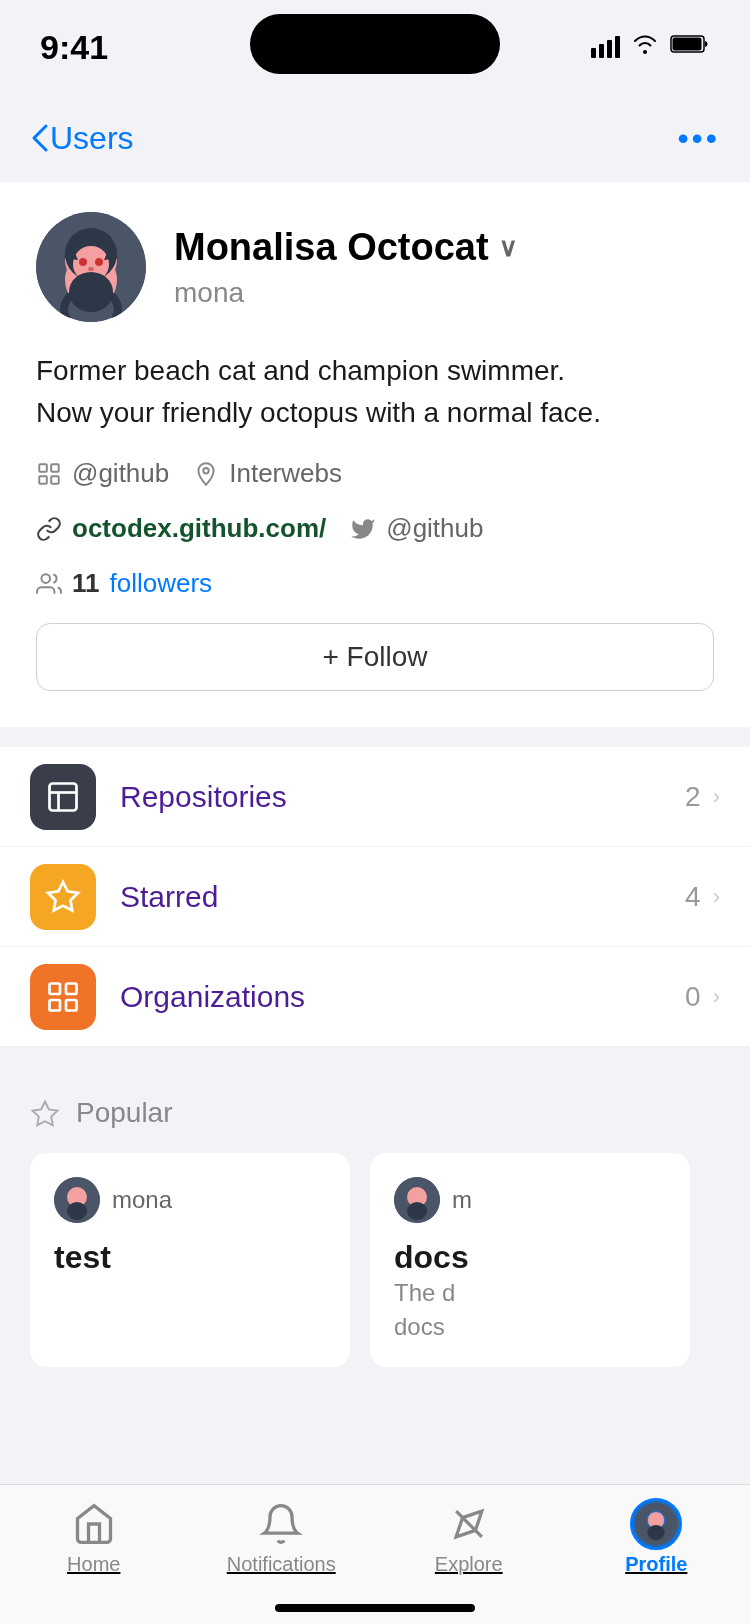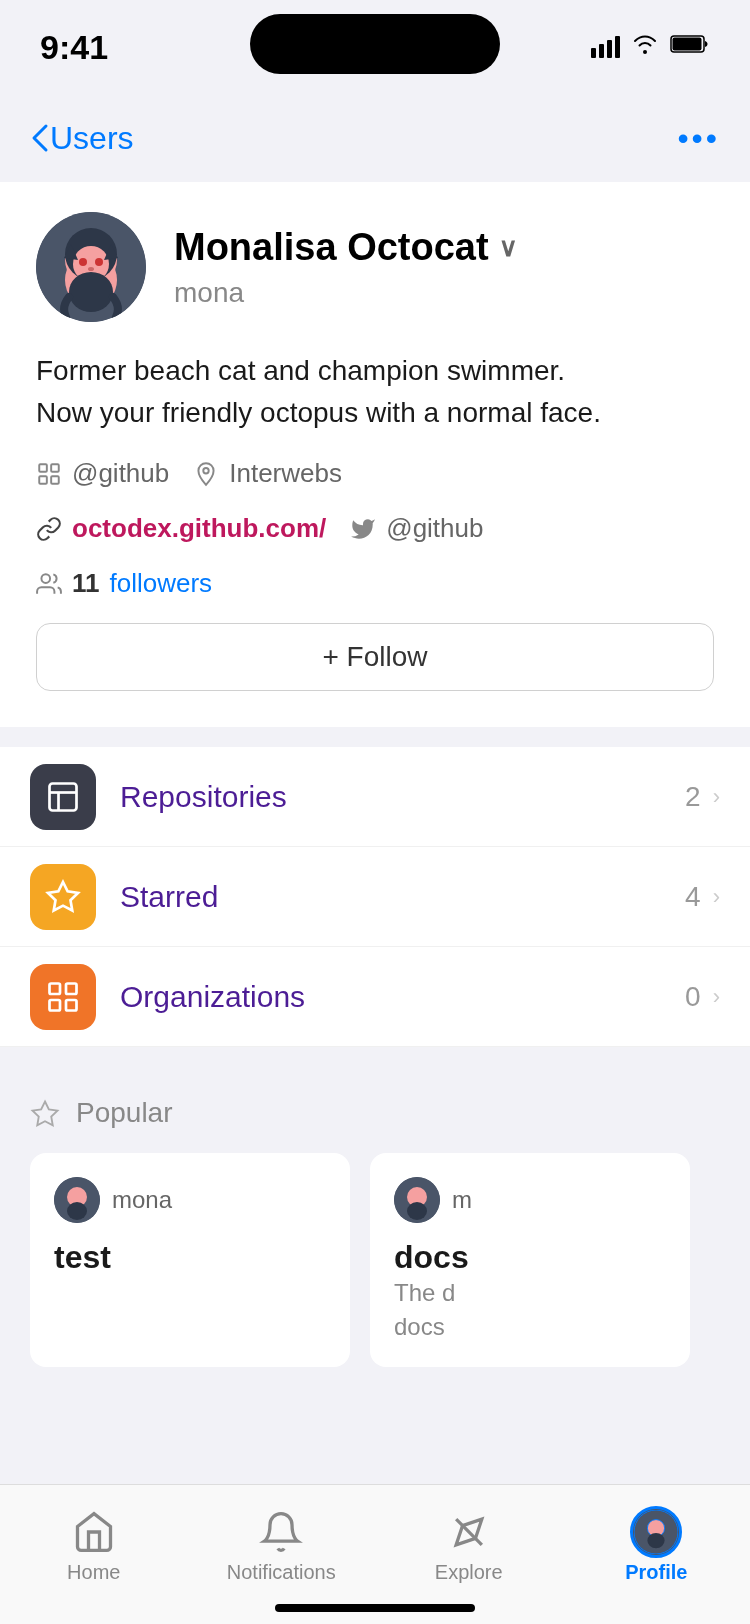--- a/index.html
+++ b/index.html
@@ -160,21 +160,21 @@
     .meta-item svg {
       width: 26px;
       height: 26px;
       flex-shrink: 0;
     }
     .meta-item.bold-text {
       color: #1a1a1a;
       font-weight: 600;
     }
     .meta-item .link-text {
-      color: #be185d;
+      color: #14532d;
       font-weight: 600;
       text-align: right;
     }
     .followers-count {
       color: #333;
       font-weight: 700;
     }
     .followers-label {
       color: #007AFF;
     }
@@ -311,21 +311,22 @@
     .tab-bar {
       position: fixed;
       bottom: 0;
       left: 0;
       width: 750px;
       background: #f9f9f9;
       border-top: 1px solid #ddd;
       height: 140px;
       display: flex;
       align-items: flex-start;
-      padding-top: 24px;
+      padding-top: 16px;
+      text-decoration: underline;
     }
     .tab-item {
       flex: 1;
       display: flex;
       flex-direction: column;
       align-items: center;
       gap: 6px;
       cursor: pointer;
     }
     .tab-icon {

